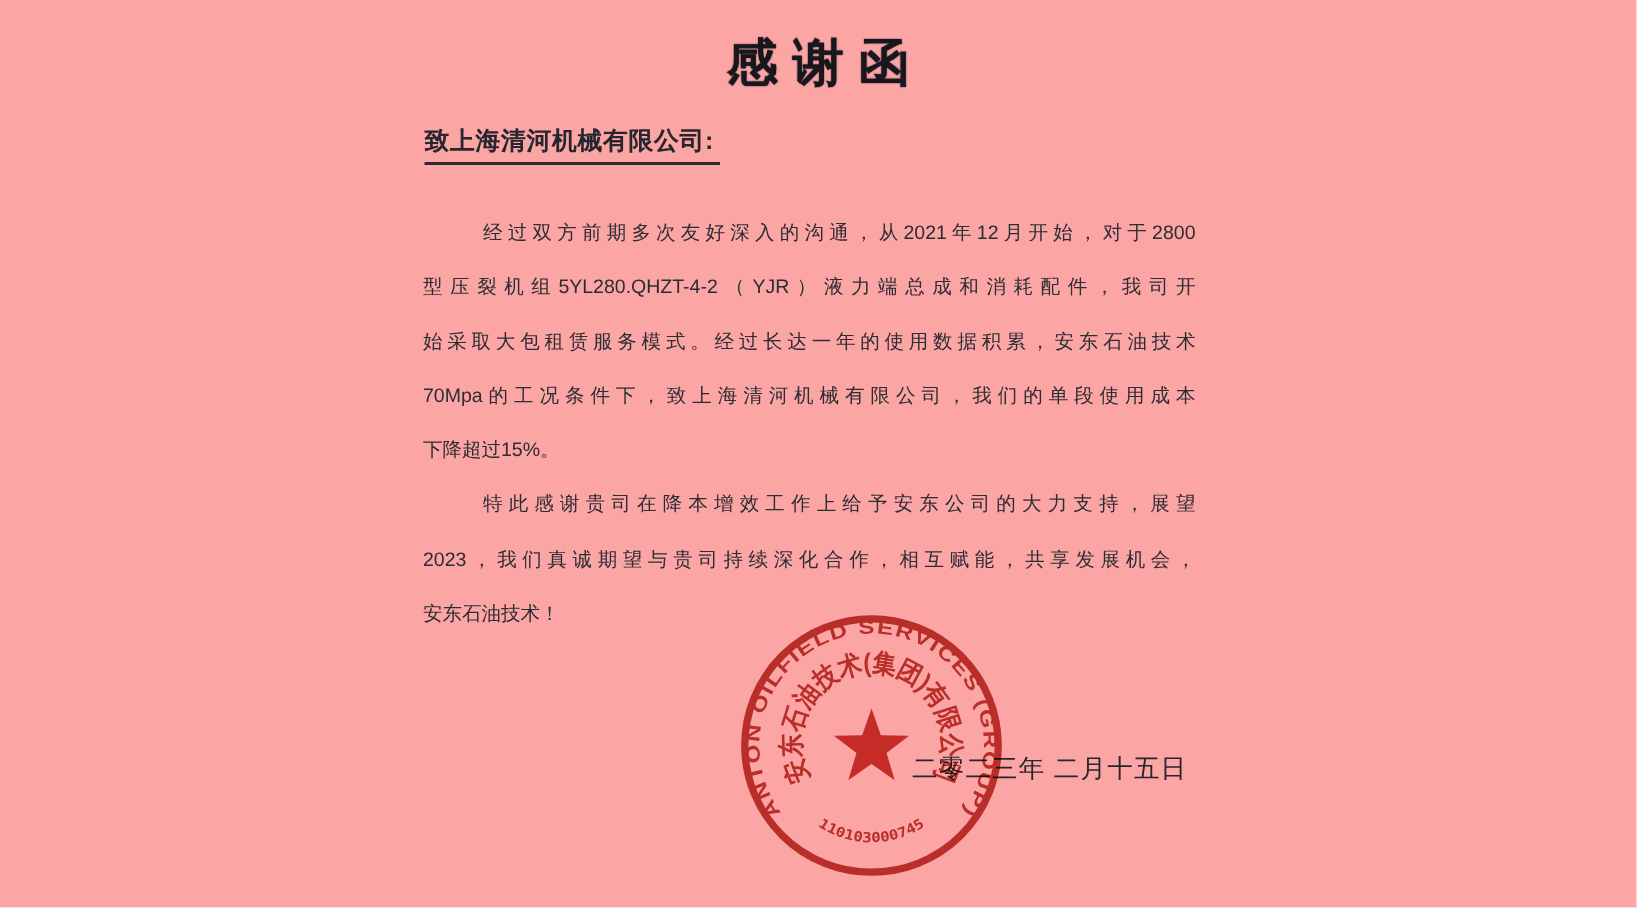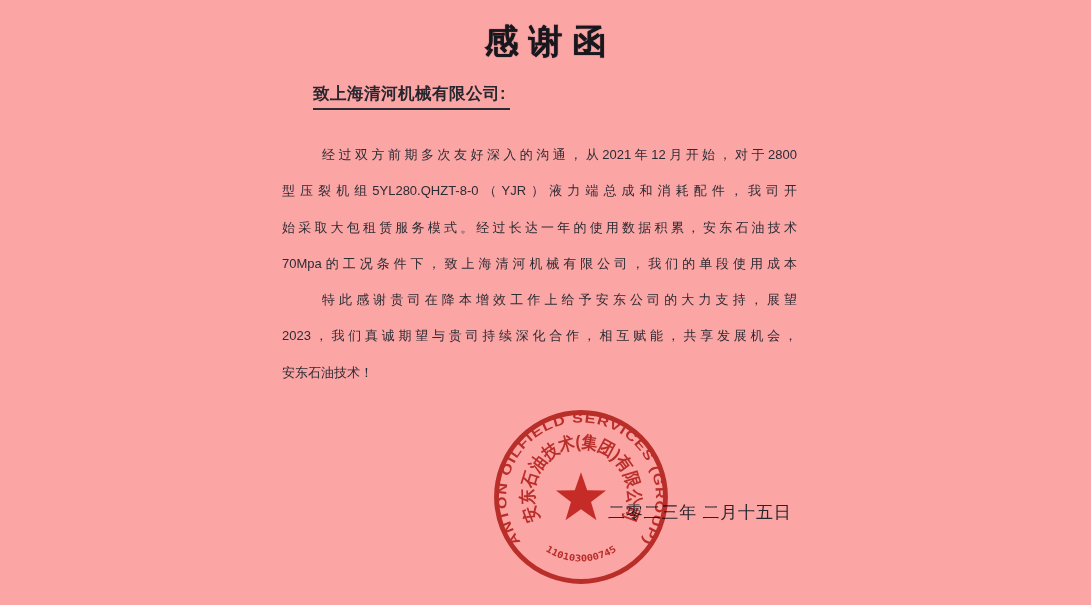--- a/index.html
+++ b/index.html
@@ -32,21 +32,20 @@
   .recipient {
     position: absolute;
     left: 283px;
     top: 83px;
     font-size: 16.5px;
     font-weight: bold;
     color: #26262e;
     border-bottom: 2px solid #2a2a33;
     padding: 0 4px 3px 0;
     letter-spacing: 0.5px;
-    margin-left: 30px;
   }
   .letter-body {
     position: absolute;
     left: 282px;
     top: 137px;
     width: 515px;
     color: #2c2c34;
   }
   .line {
     height: 36.3px;
@@ -110,23 +109,24 @@
 <body>
 
 <div class="page">
 
   <div class="letter-title">感谢函</div>
 
   <div class="recipient">致上海清河机械有限公司:</div>
 
   <div class="letter-body">
     <div class="line justify indent">经过双方前期多次友好深入的沟通，从2021年12月开始，对于2800</div>
-    <div class="line justify">型压裂机组5YL280.QHZT-8-0（YJR）液力端总成和消耗配件，我司开</div>
+    <div class="line justify">型压裂机组5YL280.QHZT-4-2（YJR）液力端总成和消耗配件，我司开</div>
     <div class="line justify">始采取大包租赁服务模式。经过长达一年的使用数据积累，安东石油技术</div>
     <div class="line justify">70Mpa的工况条件下，致上海清河机械有限公司，我们的单段使用成本</div>
+    <div class="line">下降超过15%。</div>
     <div class="line justify indent">特此感谢贵司在降本增效工作上给予安东公司的大力支持，展望</div>
     <div class="line justify">2023，我们真诚期望与贵司持续深化合作，相互赋能，共享发展机会，</div>
     <div class="line">安东石油技术！</div>
   </div>
 
 
   <div class="signature-date">二零二三年 二月十五日</div>
 
   <svg class="stamp" viewBox="0 0 200 200" xmlns="http://www.w3.org/2000/svg">
     <defs>

